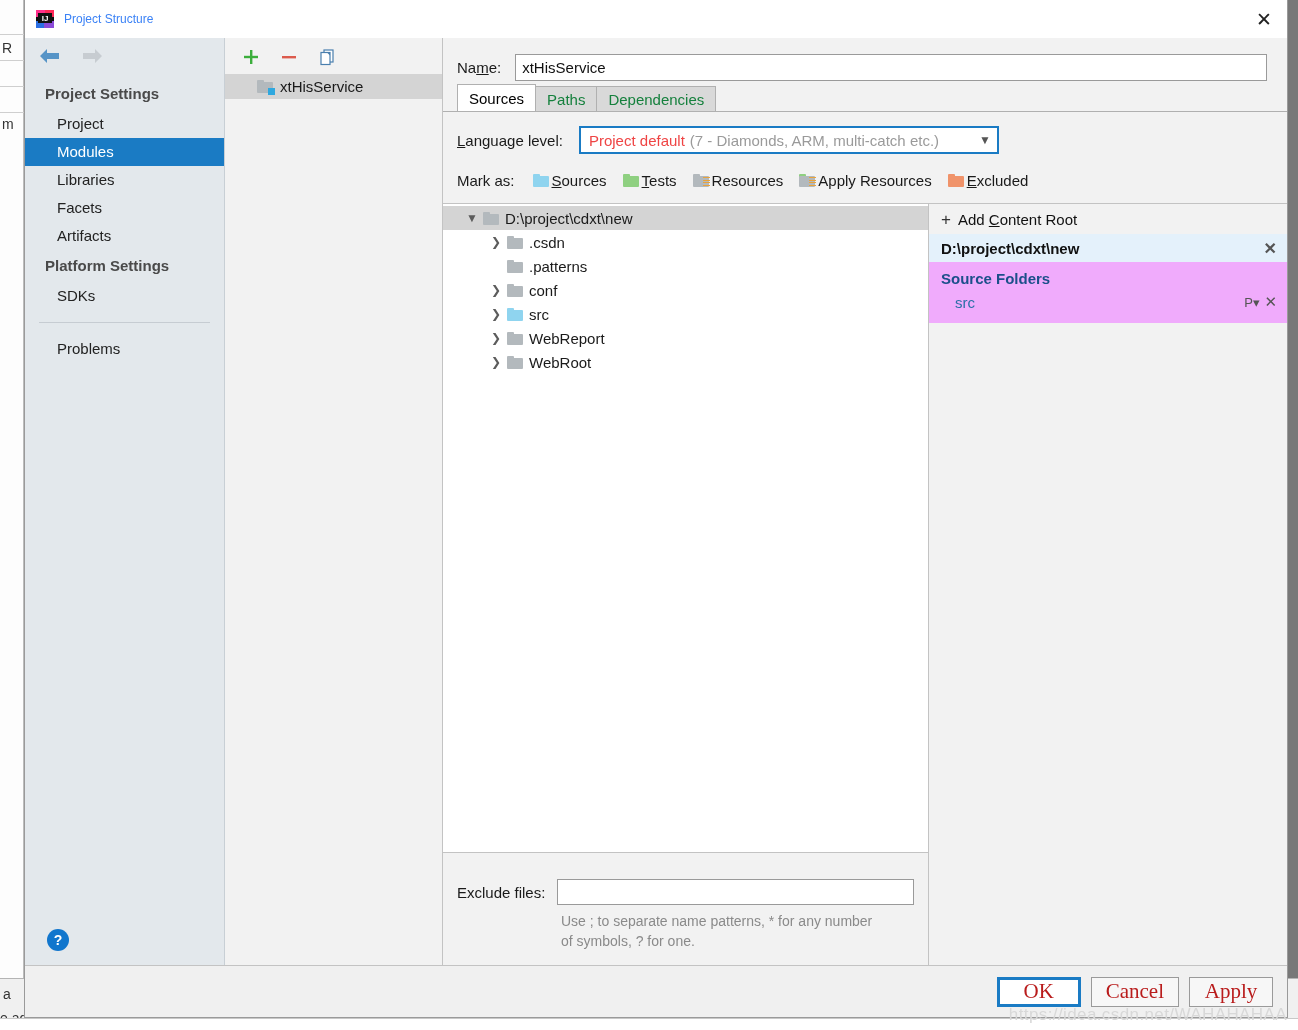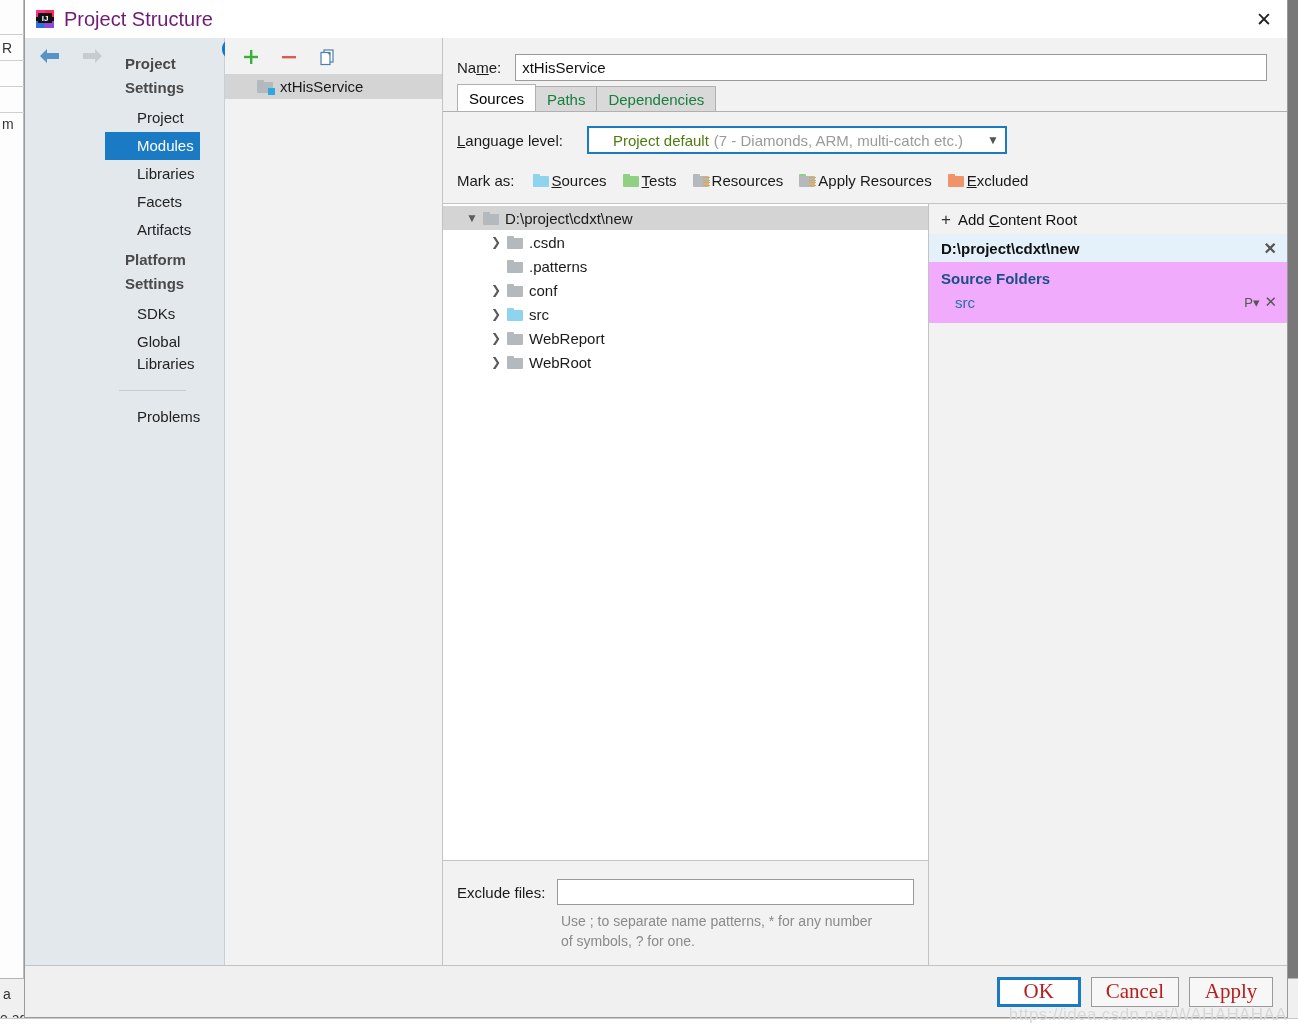--- a/index.html
+++ b/index.html
@@ -58,36 +58,36 @@
 
   
   .titlebar {
     height: 38px; min-height: 38px;
     background: #ffffff;
     display: flex; align-items: center;
     padding-left: 10px;
     position: relative;
   }
   .title-icon { width: 20px; height: 20px; position: relative; margin-right: 9px; flex: none; }
-  .title-text { font-size: 20px; color: #701a75; }
+  .title-text { font-size: 12px; color: #3b82f6; }
   .close-btn {
     position: absolute; right: 0; top: 0; width: 46px; height: 38px;
     display: flex; align-items: center; justify-content: center;
     font-size: 19px; color: #222; cursor: pointer;
   }
 
   
   .dlg-body { flex: 1; display: flex; min-height: 0; }
 
   
   .sidebar {
     width: 200px; min-width: 200px;
     background: #e3e8ec;
     border-right: 1px solid #c8cfd5;
-    display: flex; flex-direction: row;
+    display: flex; flex-direction: column;
   }
   .nav-arrows { height: 30px; display: flex; align-items: center; padding: 6px 0 0 12px; gap: 16px; }
   .arrow { width: 26px; height: 20px; cursor: pointer; }
   .sb-list { padding-top: 10px; flex: 1; }
   .sb-head {
     font-weight: bold; font-size: 15px; color: #4a4a4a;
     padding: 4px 0 4px 20px; line-height: 24px;
   }
   .sb-item {
     font-size: 15px; color: #222;
@@ -141,28 +141,28 @@
     margin-right: -1px;
   }
   .tab.active { background: #ffffff; height: 27px; color: #000; }
 
   .tab-content {
     flex: 1; display: flex; flex-direction: column; min-height: 0;
     background: #f2f2f2; border-top: 1px solid #b0b0b0;
   }
 
   .lang-row { display: flex; align-items: center; padding: 14px 0 0 14px; }
-  .lang-label { font-size: 15px; margin-right: 24px; }
+  .lang-label { font-size: 15px; margin-right: 16px; }
   .combo {
     height: 28px; min-width: 420px;
     border: 2px solid #1a7bc4; background: #ffffff;
     display: flex; align-items: center; padding: 0 6px 0 8px;
     font-size: 15px; cursor: pointer;
   }
-  .combo .sel { color: #4d7c0f; margin-left: 16px; }
+  .combo .sel { color: #ef4444; }
   .combo .hint { color: #9a9a9a; margin-left: 5px; }
   .combo .caret { margin-left: auto; color: #555; font-size: 12px; padding-left: 10px; }
 
   .mark-row { display: flex; align-items: center; padding: 18px 0 14px 14px; gap: 4px; font-size: 15px; }
   .mark-label { margin-right: 14px; }
   .mark-item { display: flex; align-items: center; gap: 3px; cursor: pointer; margin-right: 12px; }
 
   
   .split { flex: 1; display: flex; min-height: 0; border-top: 1px solid #c3c3c3; }
   .tree-pane {
@@ -172,21 +172,21 @@
   }
   .tree-scroll { flex: 1; overflow: hidden; padding-top: 2px; }
   .tree-row {
     display: flex; align-items: center; height: 24px;
     font-size: 15px; cursor: pointer; padding-right: 6px;
   }
   .tree-row.sel { background: #d4d4d4; }
   .chev { width: 22px; text-align: center; color: #5c5c5c; font-size: 12px; flex: none; }
   .tree-lbl { margin-left: 6px; }
 
-  .excl-area { background: #f2f2f2; border-top: 1px solid #c3c3c3; padding: 18px 14px 14px 6px; }
+  .excl-area { background: #f2f2f2; border-top: 1px solid #c3c3c3; padding: 26px 14px 14px 6px; }
   .excl-row { display: flex; align-items: center; }
   .excl-label { font-size: 15px; margin-right: 12px; white-space: nowrap; padding-left: 8px; }
   .excl-input {
     flex: 1; height: 26px; border: 1px solid #9a9a9a; background: #fff;
     font-family: "Liberation Sans", sans-serif; font-size: 14px; padding: 0 5px;
   }
   .excl-hint {
     color: #8a8a8a; font-size: 14px; line-height: 20px;
     padding: 6px 0 0 112px; max-width: 430px;
   }
@@ -302,21 +302,20 @@
       <div class="sb-list">
         <div class="sb-head">Project Settings</div>
         <div class="sb-item">Project</div>
         <div class="sb-item selected">Modules</div>
         <div class="sb-item">Libraries</div>
         <div class="sb-item">Facets</div>
         <div class="sb-item">Artifacts</div>
 
         <div class="sb-head">Platform Settings</div>
         <div class="sb-item">SDKs</div>
-        <div class="sb-item">Global Libraries</div>
 
         <div class="sb-sep"></div>
         <div class="sb-item">Problems</div>
       </div>
 
       <div class="help-wrap">
         <div class="help-btn">?</div>
       </div>
     </div>
 

